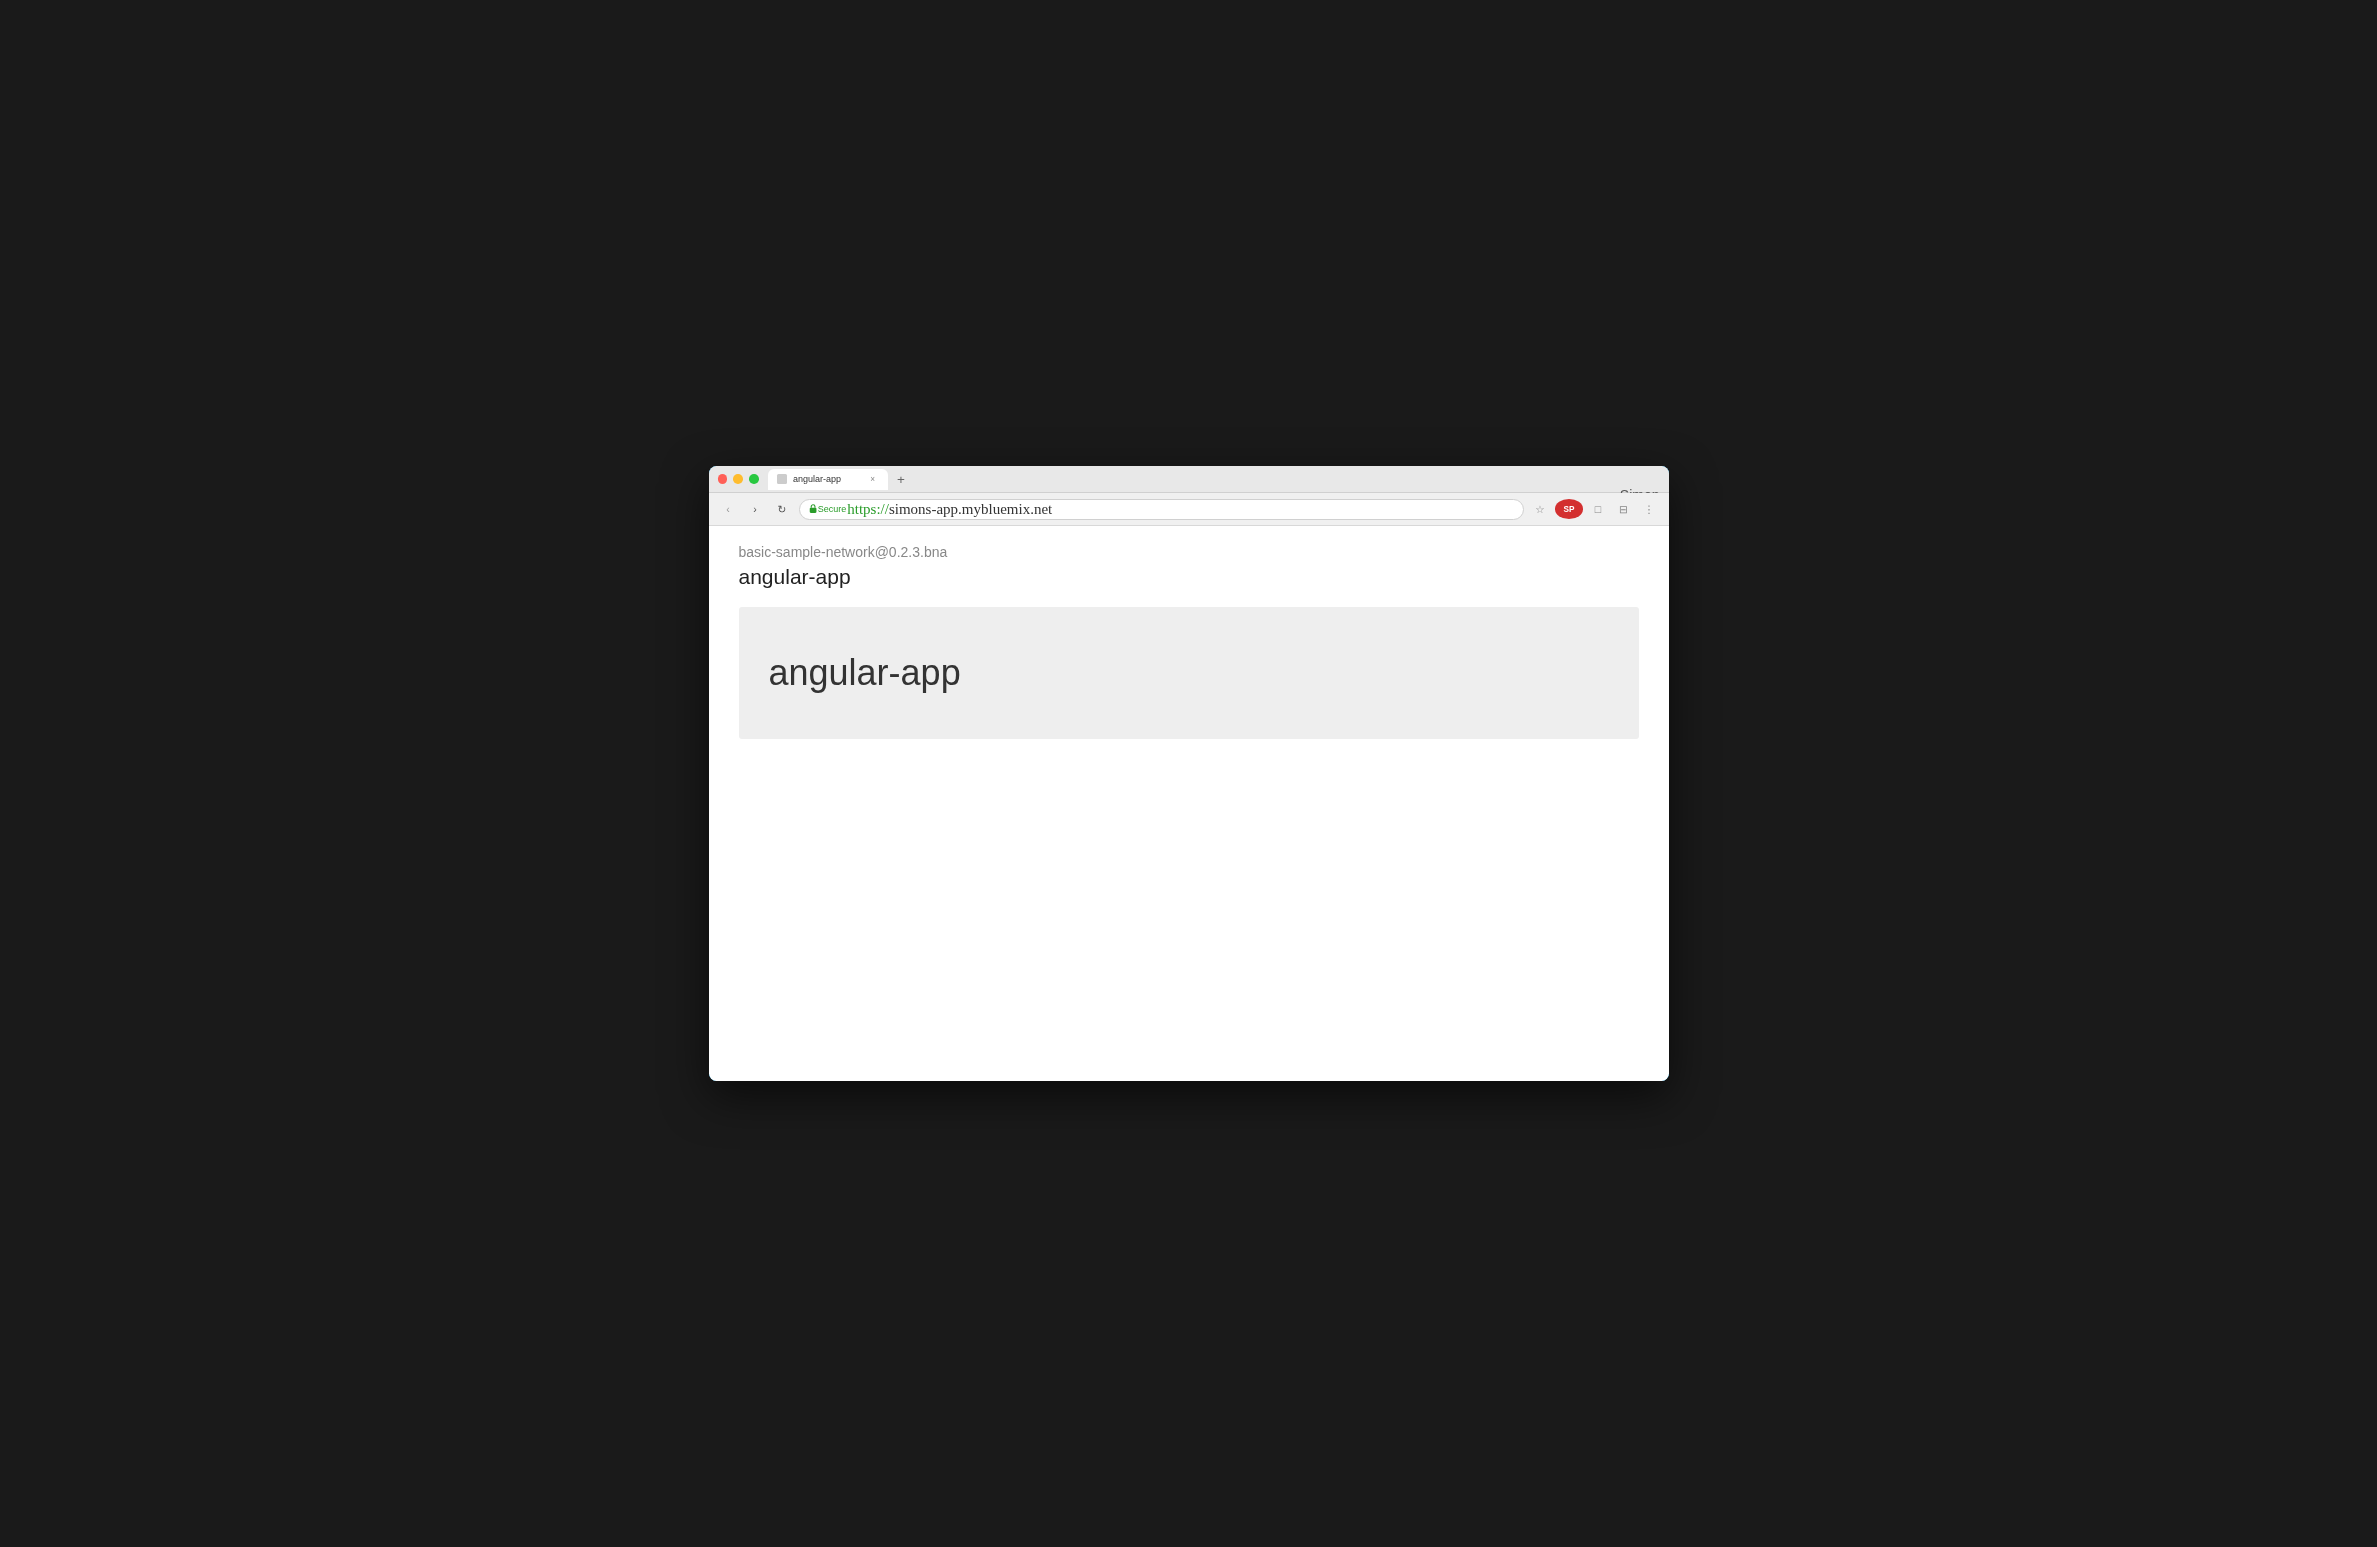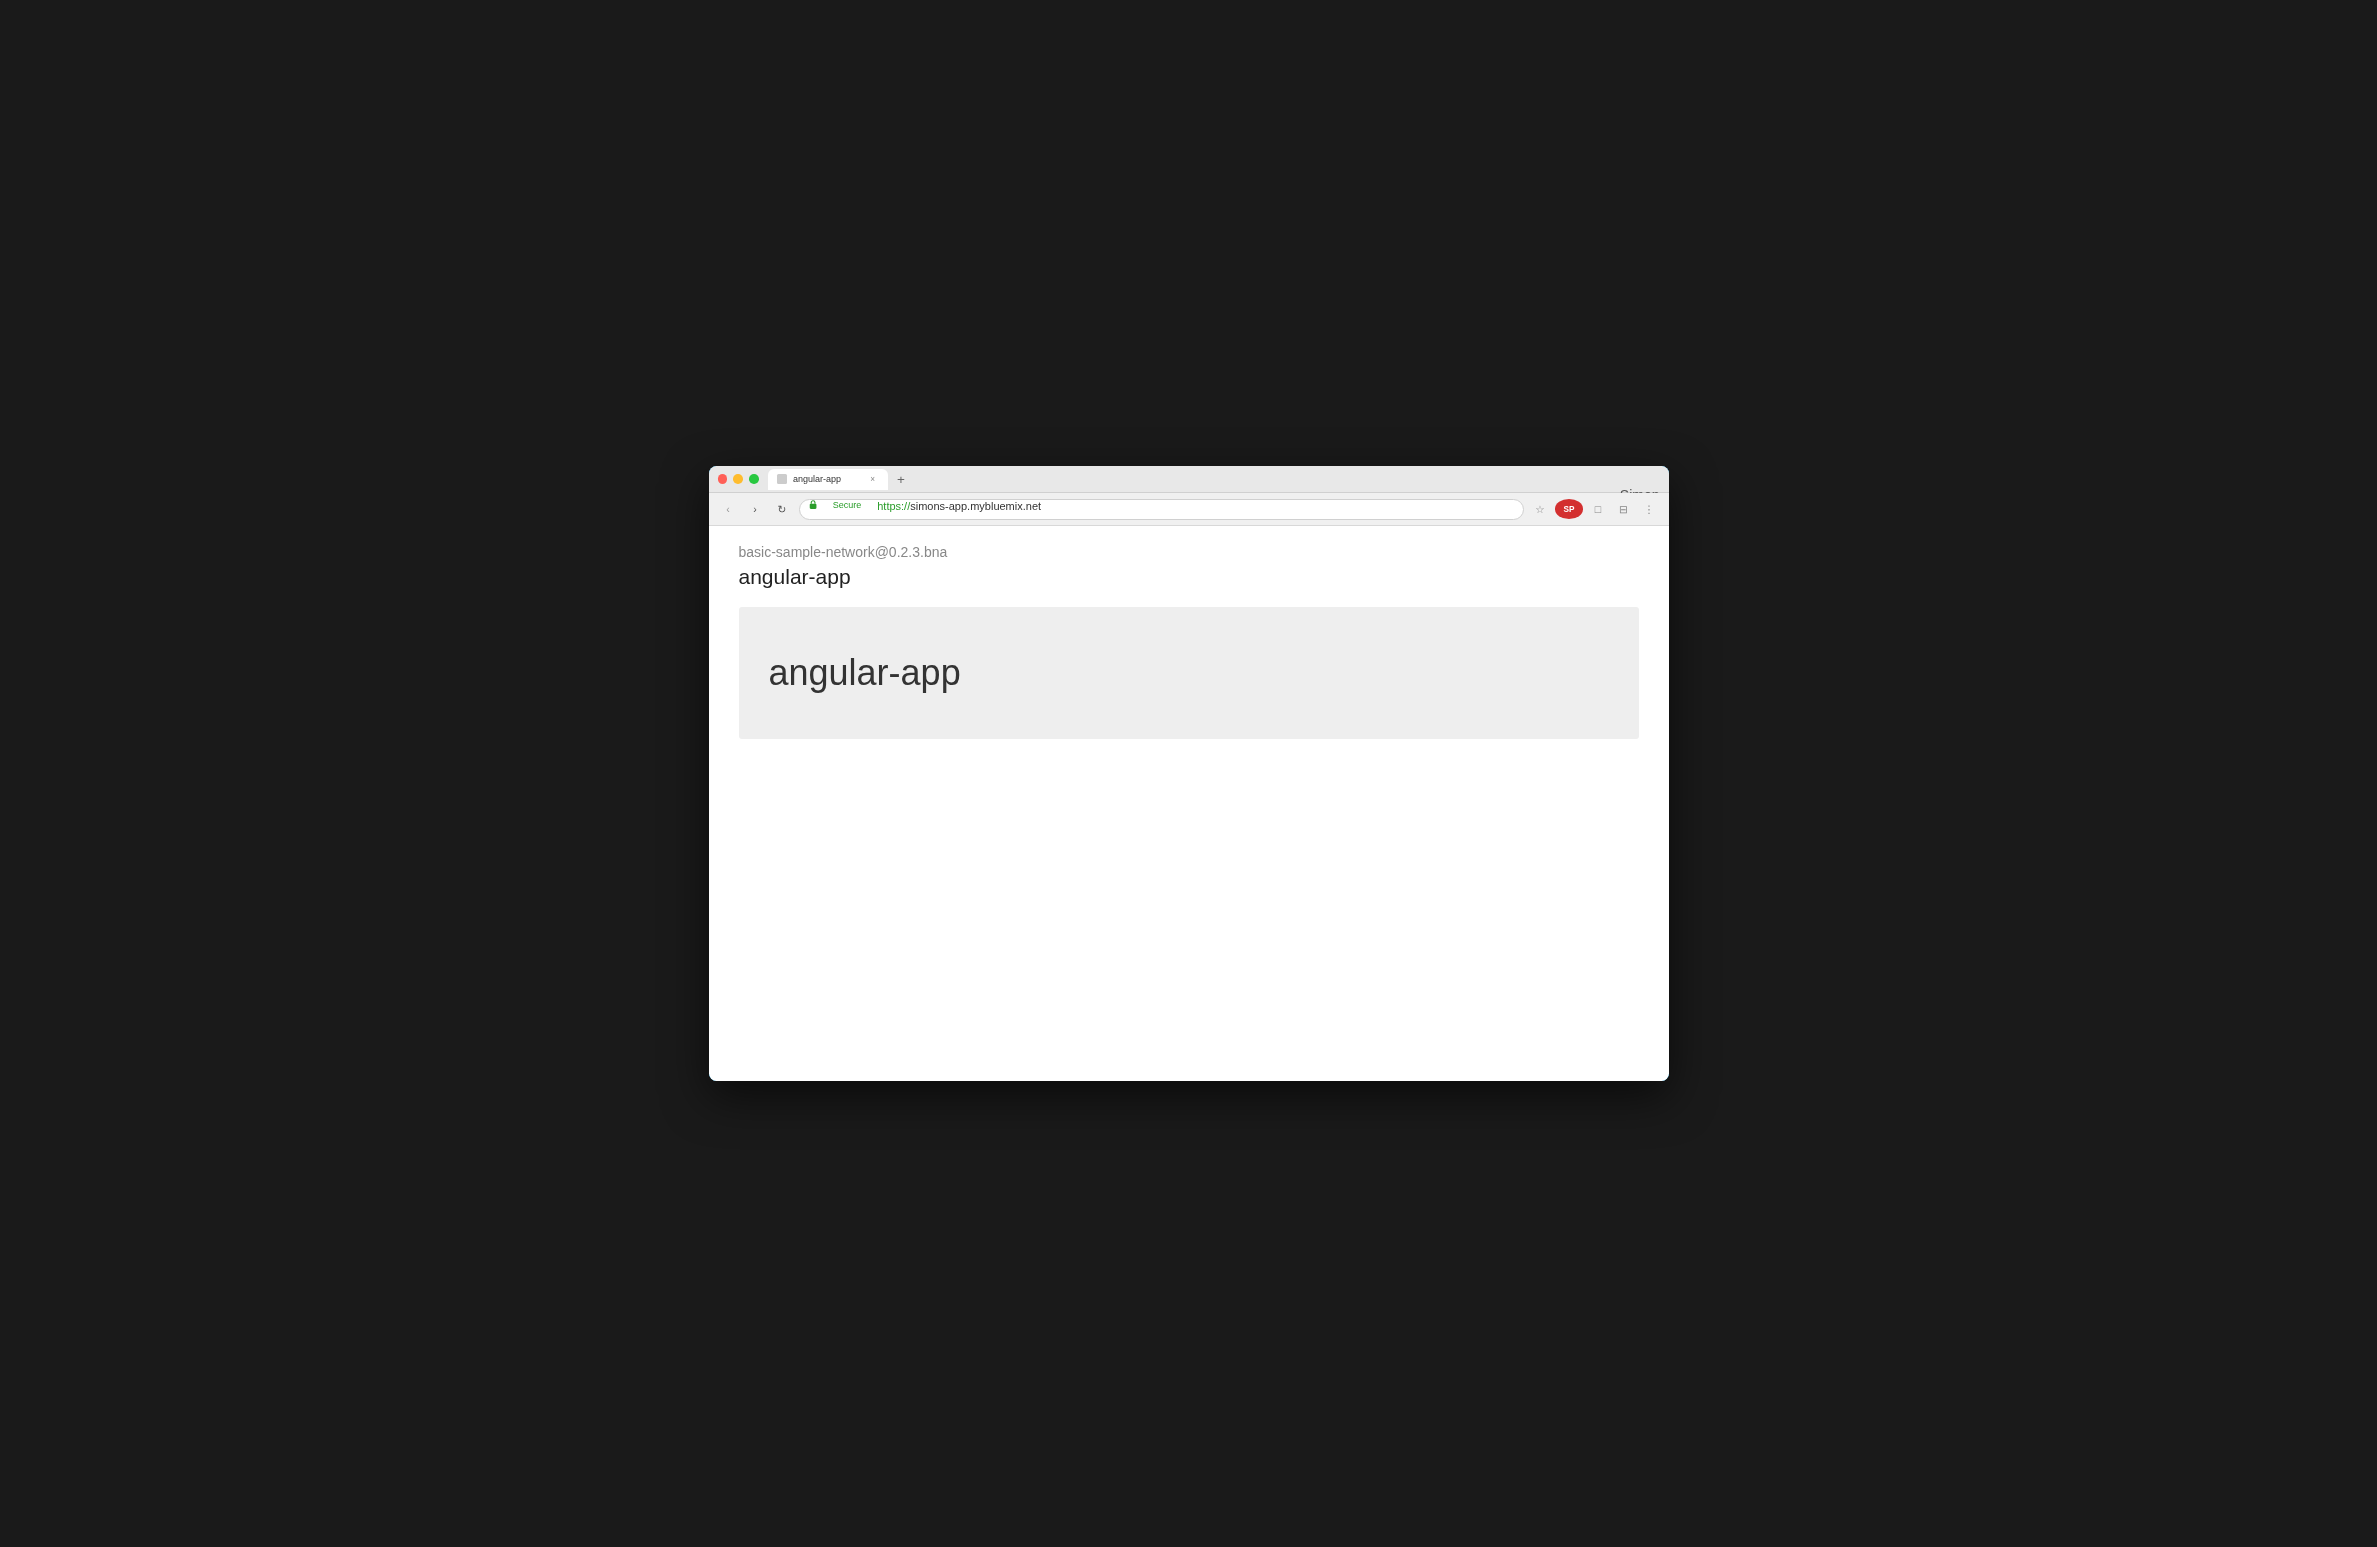--- a/index.html
+++ b/index.html
@@ -154,42 +154,43 @@
       color: #555;
     }
 
     .url-bar {
       flex: 1;
       background: #ffffff;
       border: 0.7px solid #d0d0d0;
       border-radius: 15px;
       height: 21px;
       display: flex;
-      align-items: flex-start;
+      align-items: center;
       padding: 0 9px;
-      gap: 16px;
+      gap: 1px;
       font-size: 9.7px;
     }
 
     .secure-icon {
       color: #2a9d2a;
       font-size: 8.2px;
       display: flex;
       align-items: center;
       gap: 2.2px;
     }
 
     .secure-text {
       color: #2a9d2a;
       font-size: 9px;
     }
 
     .url-text {
       color: #333;
-      font-size: 11px;
+      font-size: 15px;
+      font-family: Liberation Serif, serif;
     }
 
     .url-https {
       color: #2a9d2a;
     }
 
     .address-bar-actions {
       display: flex;
       align-items: center;
       gap: 4.5px;

